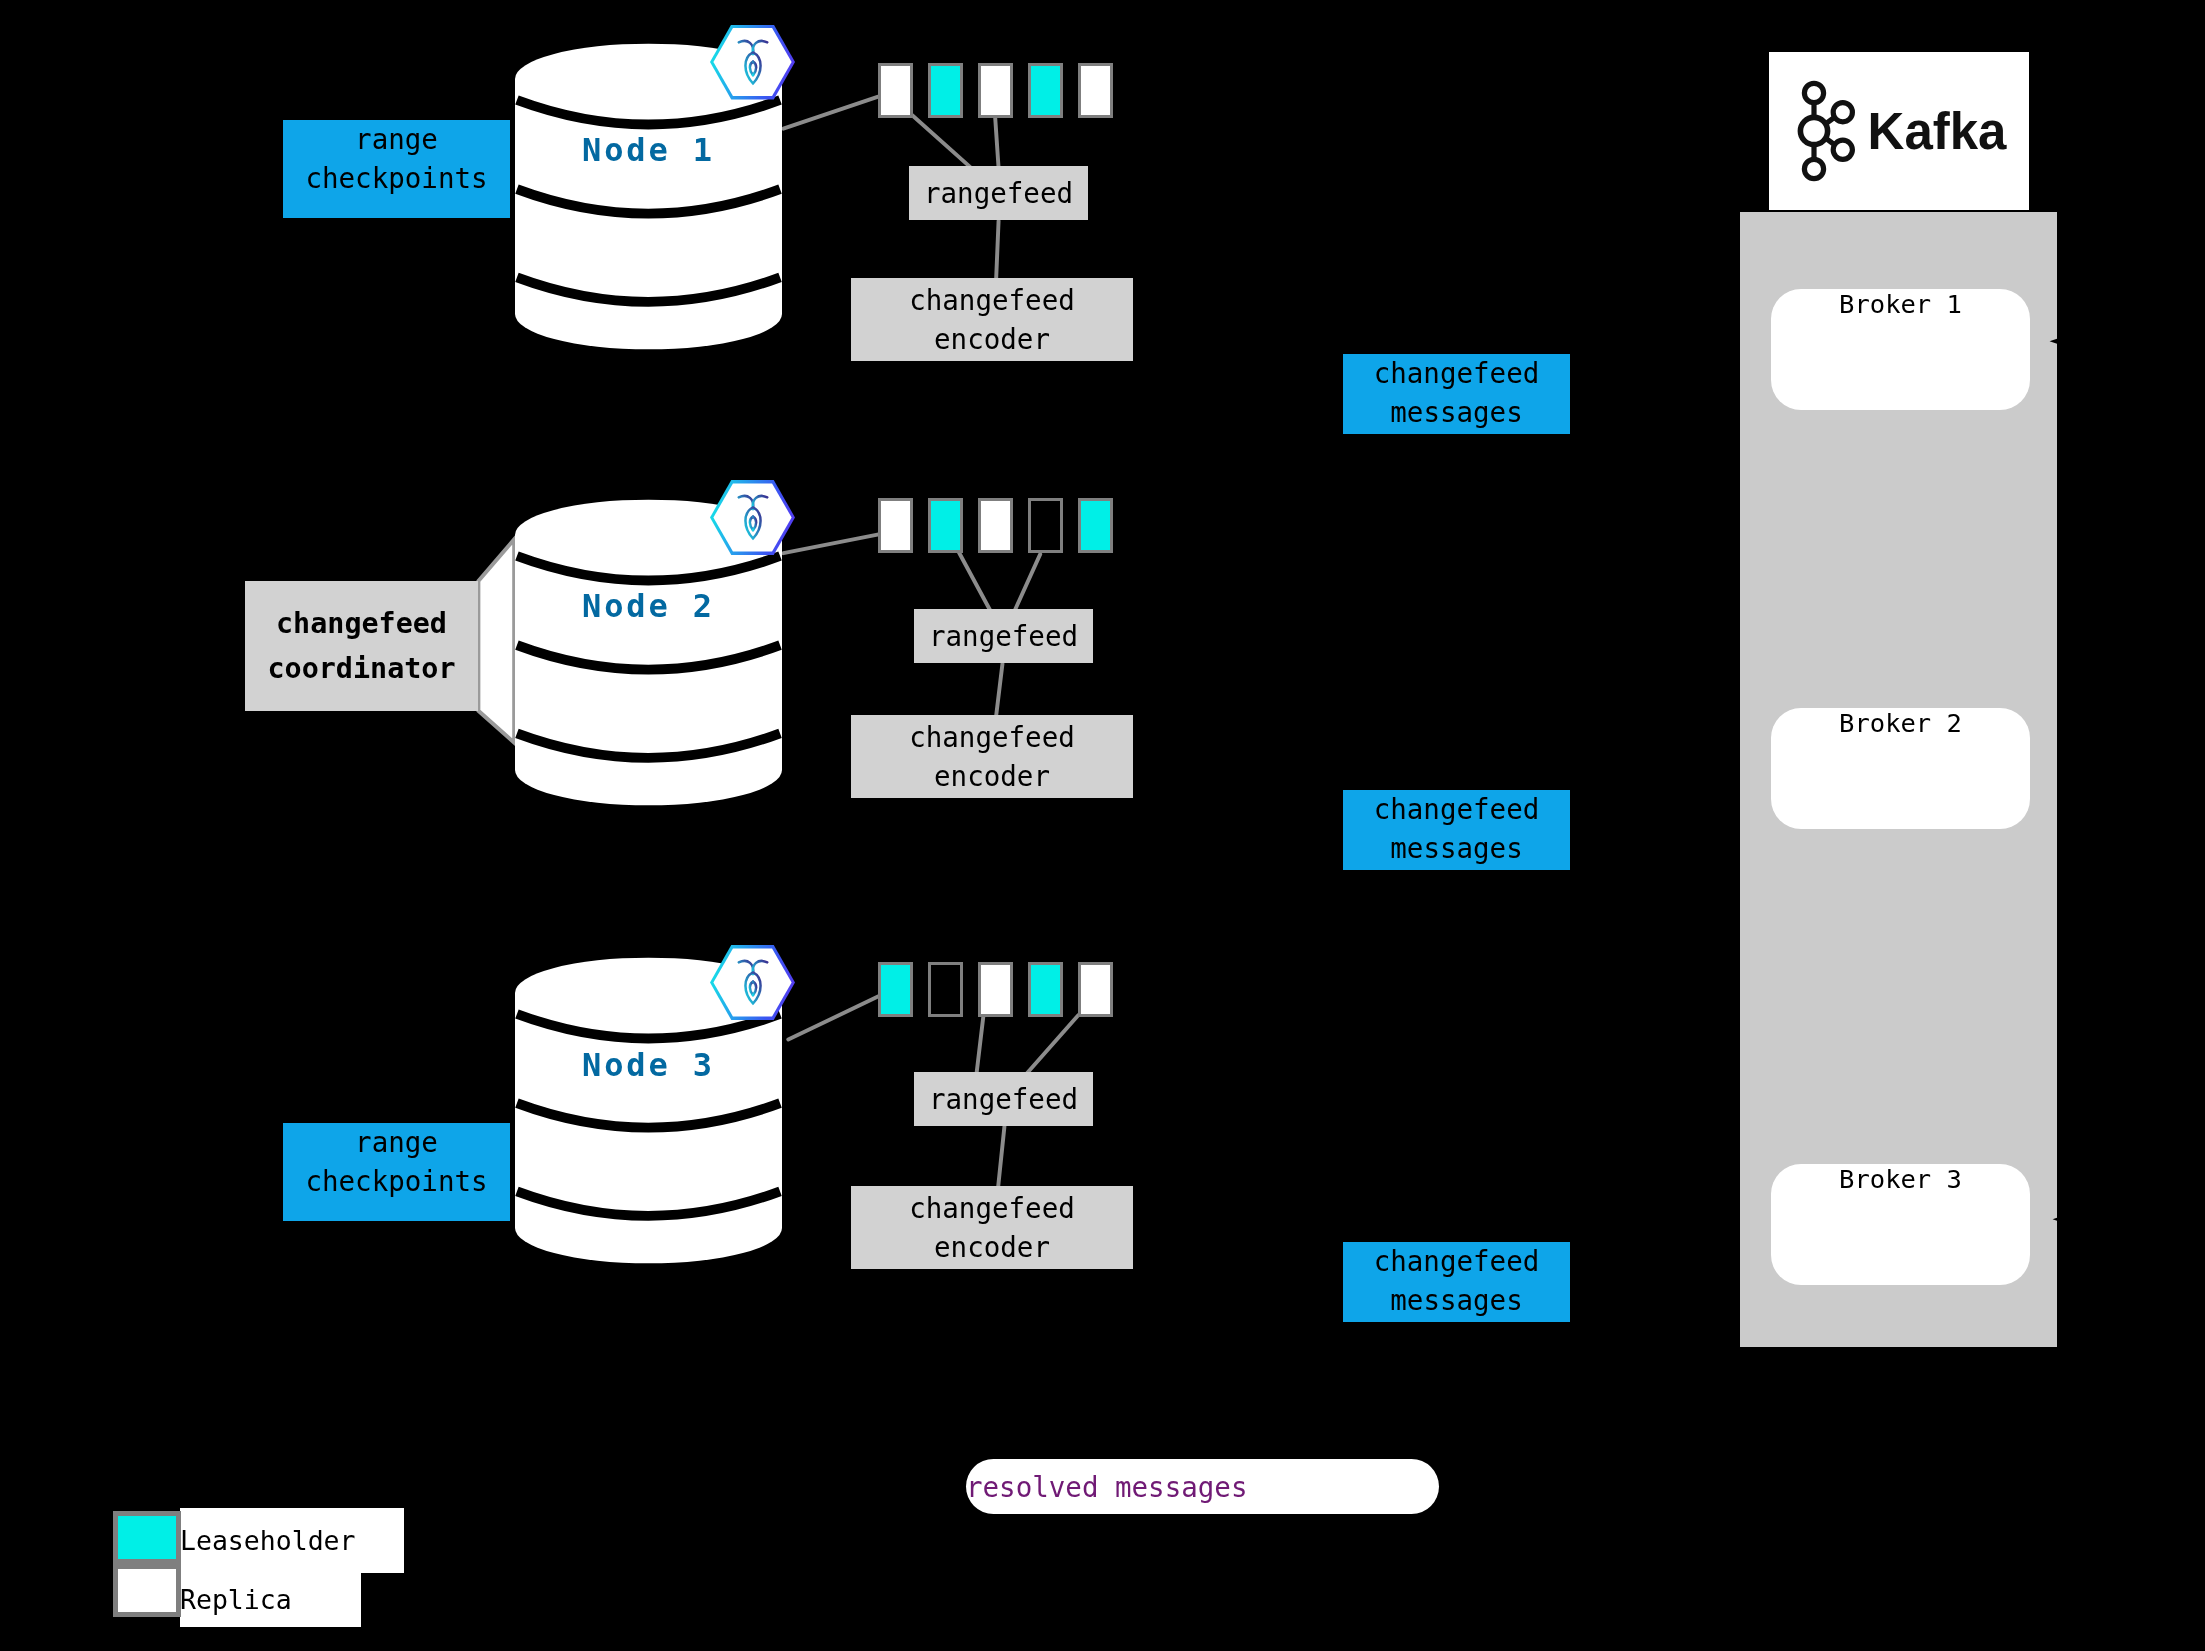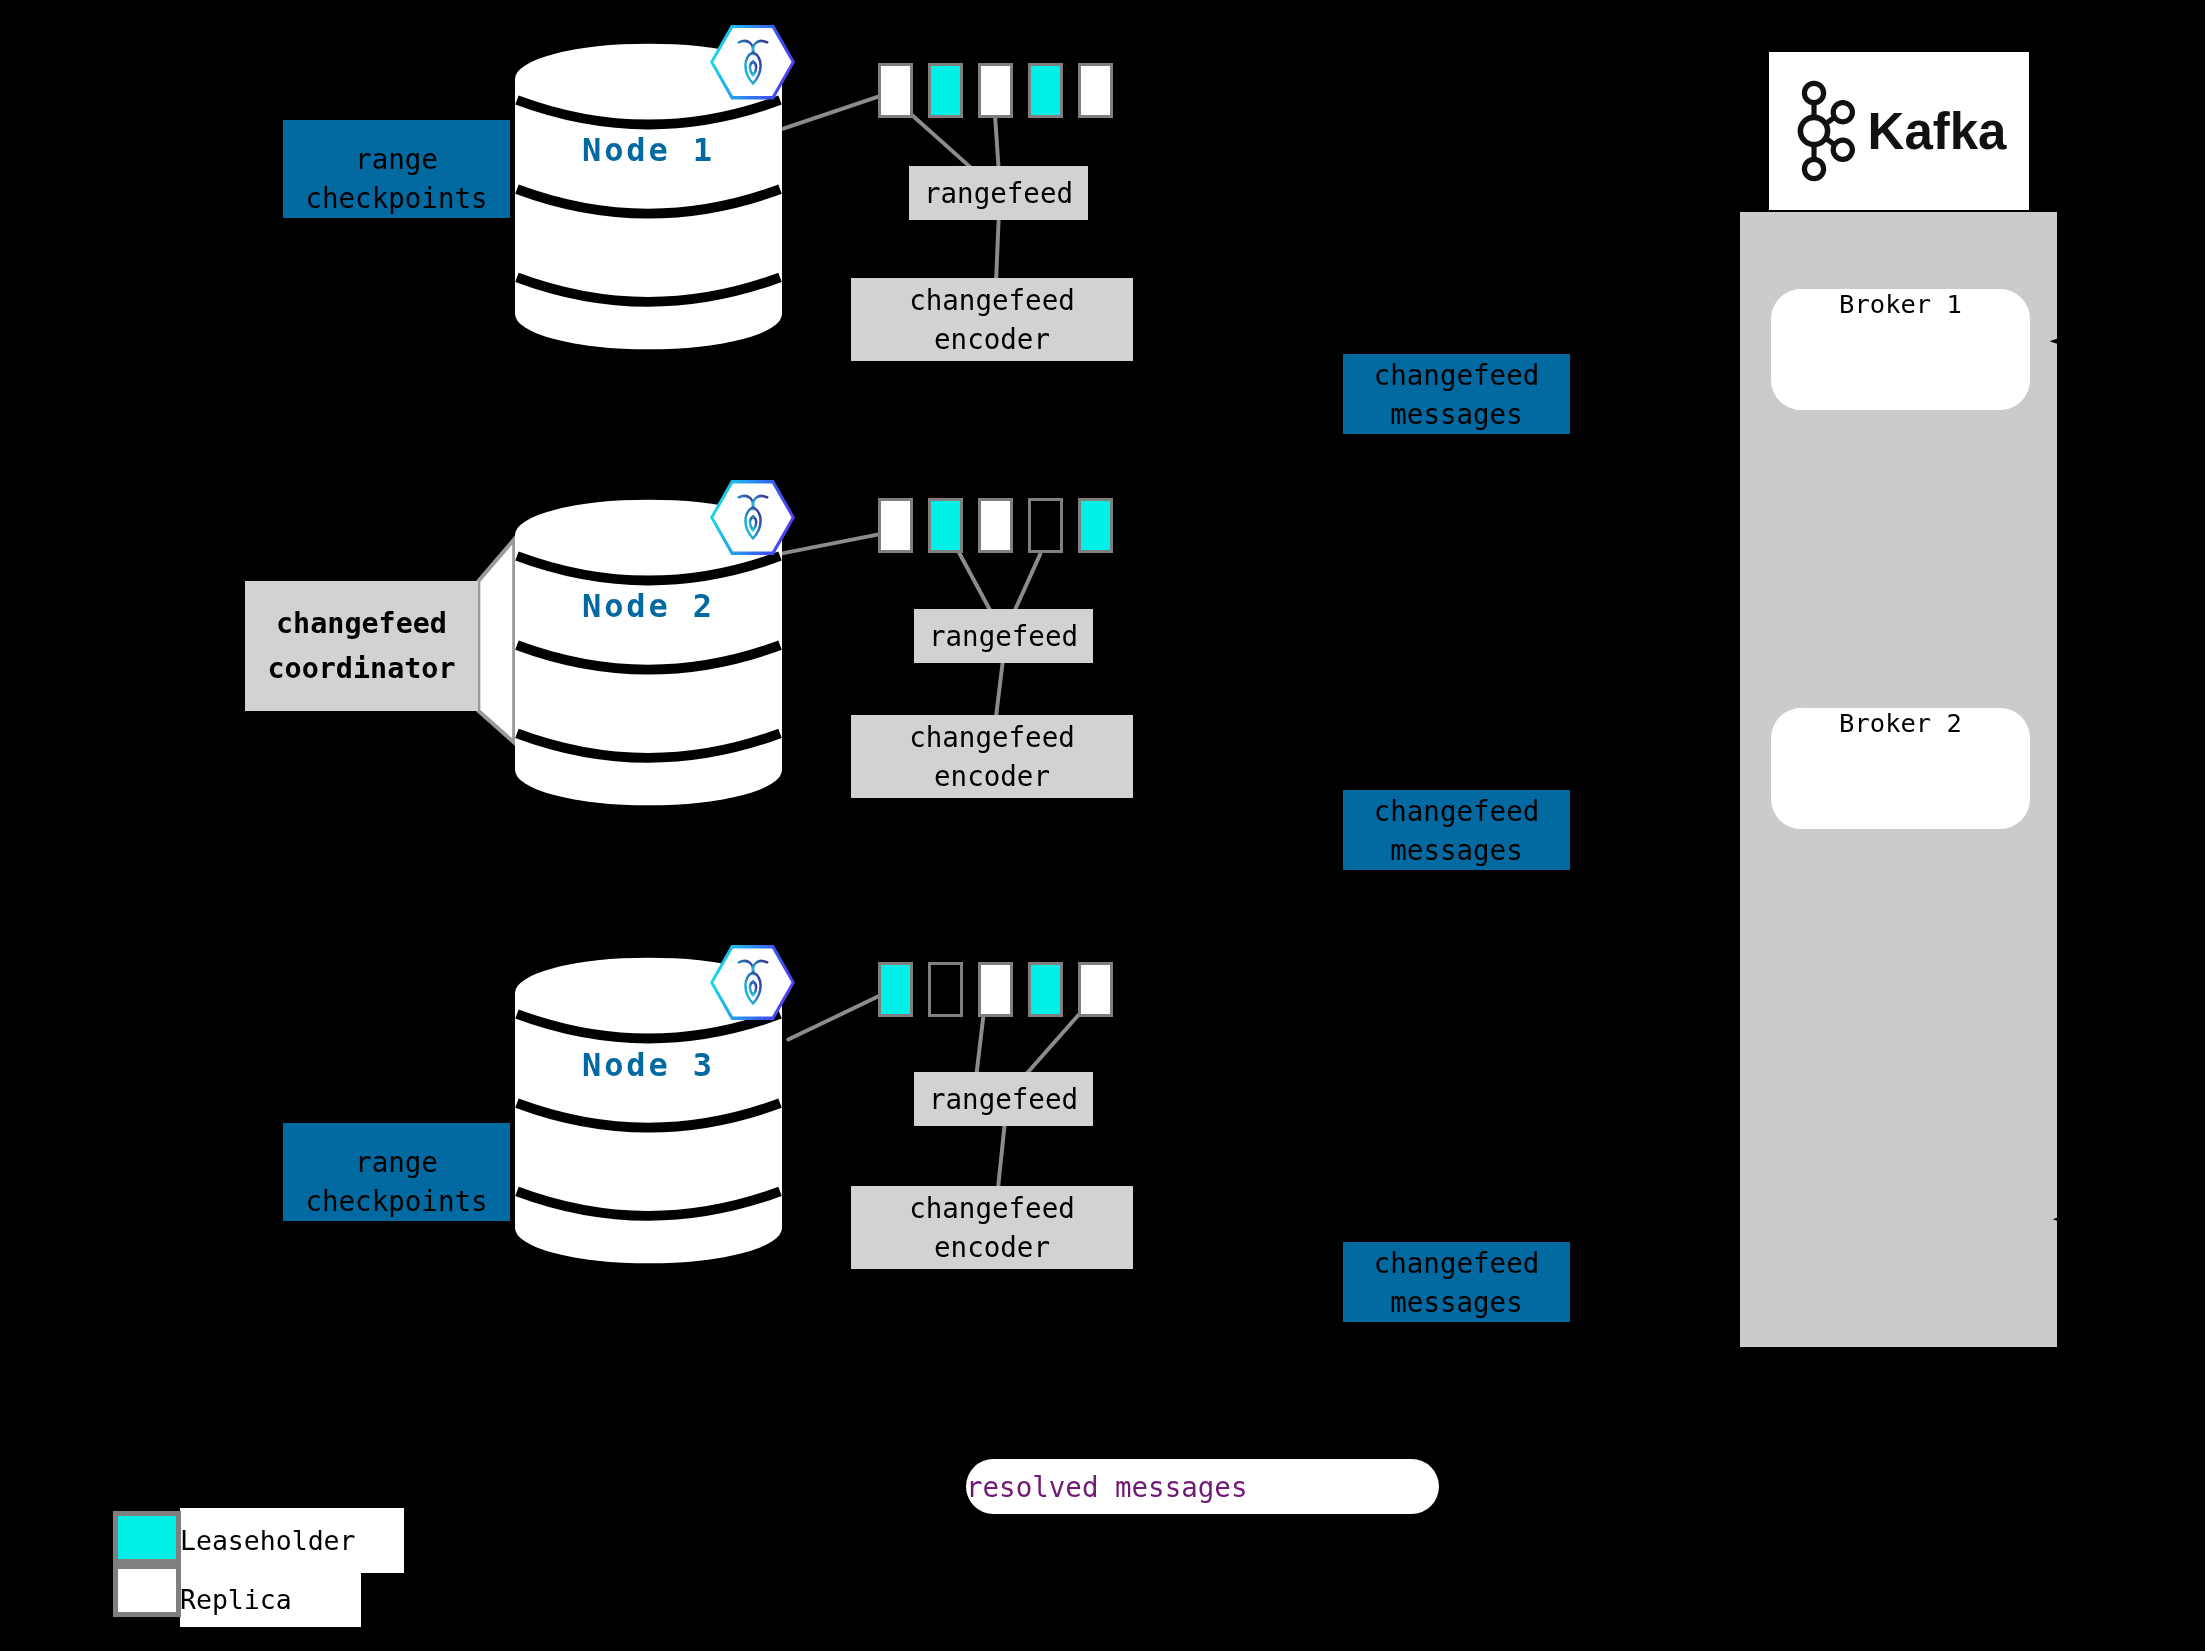--- a/index.html
+++ b/index.html
@@ -26,21 +26,21 @@
   
   .sq{position:absolute;top:0;width:35px;height:55px;border:3.4px solid #7f7f7f;box-sizing:border-box;}
   .sq.leaseholder{background:#00efe7;}
   .sq.replica{background:#ffffff;}
   .sq.empty{background:transparent;}
   .sqrow{width:255px;height:55px;z-index:3;}
 
   
   .graybox{background:#d2d2d2;color:#000;display:flex;flex-direction:column;align-items:center;justify-content:center;
            z-index:3;font-size:27.5px;line-height:38px;}
-  .whitebox{background:#0369a1;color:#000;display:flex;flex-direction:column;align-items:center;justify-content:flex-end;
+  .whitebox{background:#0ea5e9;color:#000;display:flex;flex-direction:column;align-items:center;justify-content:flex-start;
             z-index:3;font-size:27.5px;line-height:39px;}
   .coordbox{background:#d2d2d2;color:#000;display:flex;flex-direction:column;align-items:center;justify-content:center;
             z-index:3;font-size:28.4px;line-height:45px;font-weight:bold;}
 
   
   #kafka-panel{left:1740px;top:212px;width:317px;height:1135px;background:#cbcbcb;z-index:2;}
   #kafka-card{left:1769px;top:52px;width:260px;height:158px;background:#fff;z-index:3;
               display:flex;align-items:center;justify-content:center;gap:12px;}
   #kafka-title{font-family:"Liberation Sans","DejaVu Sans",sans-serif;font-weight:bold;font-size:51px;color:#111;}
   .broker{left:1771px;width:259px;height:121px;background:#fff;border-radius:30px;z-index:4;
@@ -266,20 +266,23 @@
     </svg>
     <span id="kafka-title">Kafka</span>
   </div>
 
   <div class="abs broker" style="top:289px;">
     <span>Broker 1</span>
   </div>
   <div class="abs broker" style="top:708px;">
     <span>Broker 2</span>
   </div>
+  <div class="abs broker" style="top:1164px;">
+    <span>Broker 3</span>
+  </div>
 
   <svg class="abs arrowhead" style="left:2047px;top:329px;" width="37" height="24.5" viewBox="0 0 75 50">
     <polygon points="5,25 70,3 70,47" fill="#000"></polygon>
   </svg>
   <svg class="abs arrowhead" style="left:2050px;top:1207px;" width="37" height="24.5" viewBox="0 0 75 50">
     <polygon points="5,25 70,3 70,47" fill="#000"></polygon>
   </svg>
 
   <div class="abs" id="resolved">
     <span>resolved messages</span>

